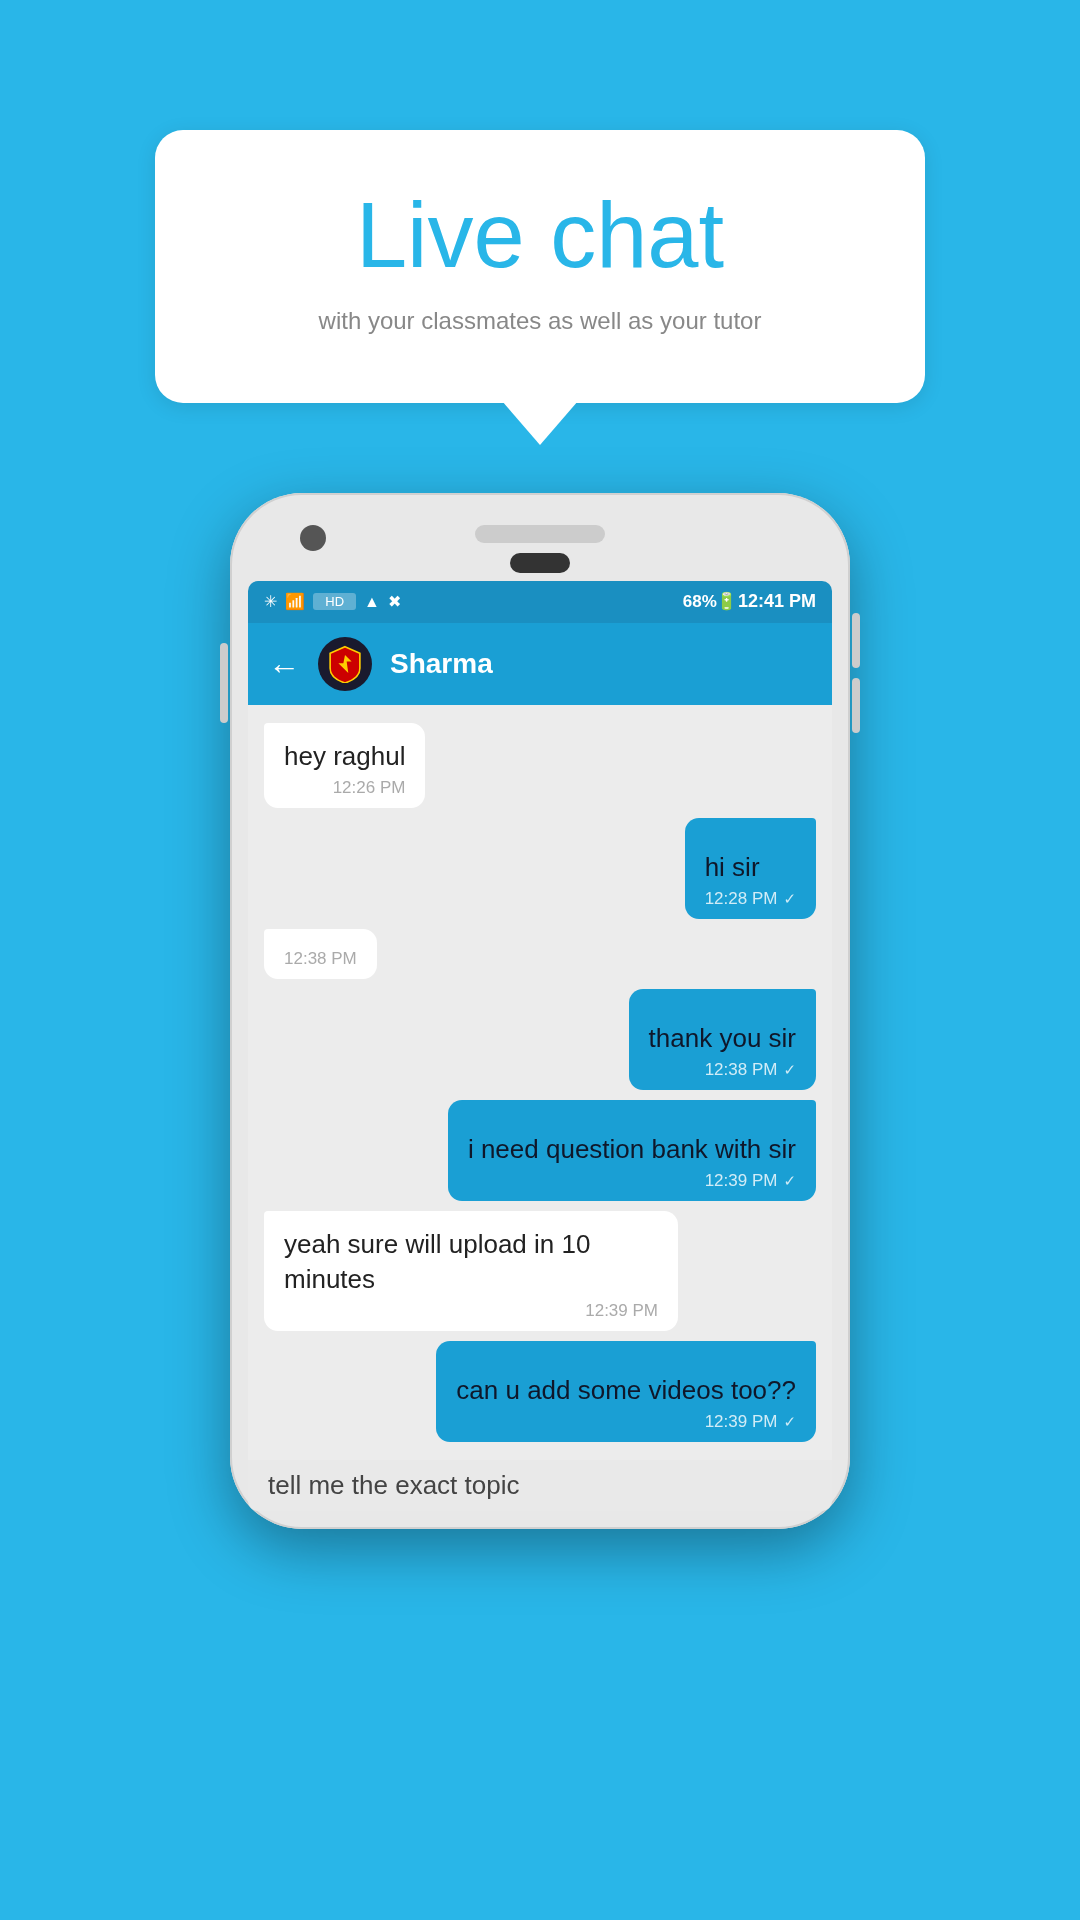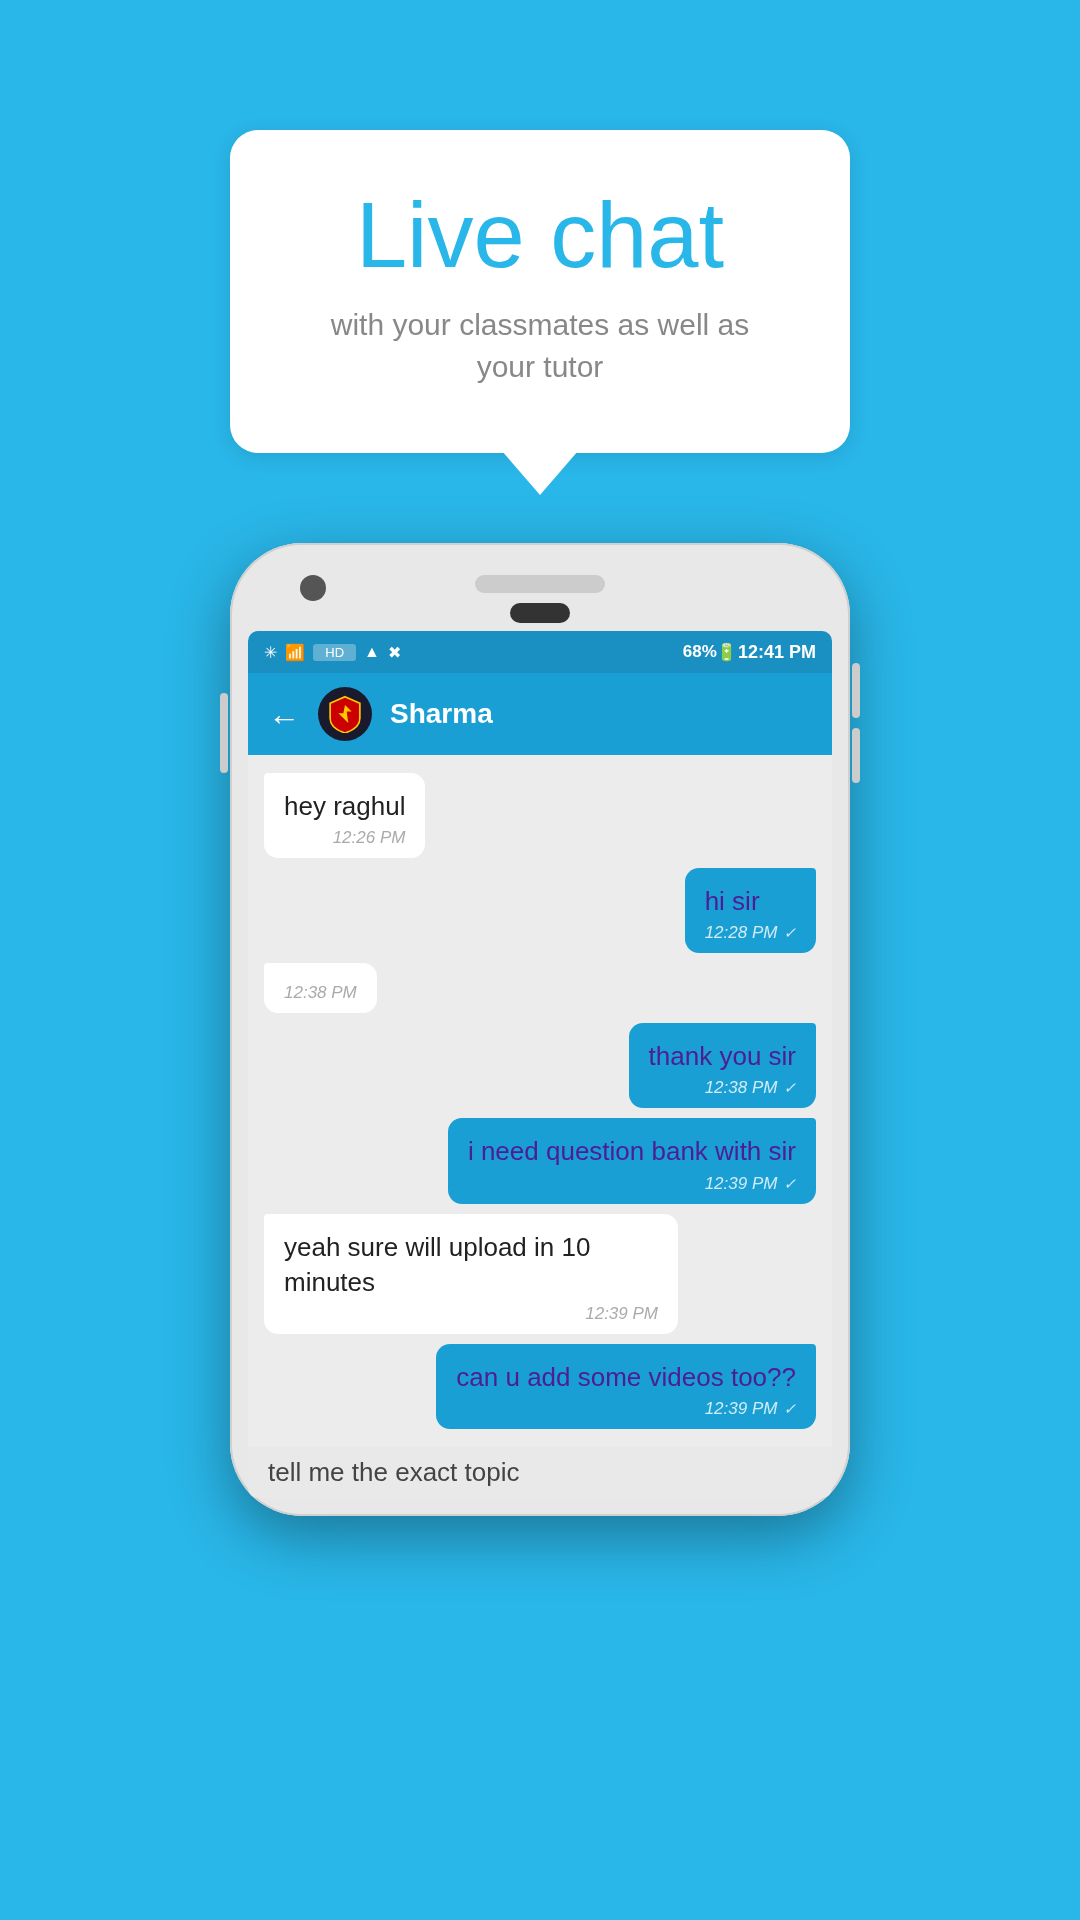--- a/index.html
+++ b/index.html
@@ -14,21 +14,21 @@
       flex-direction: column;
       align-items: center;
     }
 
     
     .speech-bubble {
       background: white;
       border-radius: 28px;
       padding: 55px 70px 65px 70px;
       margin-top: 130px;
-      width: 620px;
+      width: 770px;
       text-align: center;
       position: relative;
       box-shadow: 0 4px 20px rgba(0,0,0,0.1);
     }
 
     .speech-bubble::after {
       content: '';
       position: absolute;
       bottom: -42px;
       left: 50%;
@@ -42,21 +42,21 @@
 
     .bubble-title {
       font-size: 92px;
       color: #29b6e8;
       font-weight: 400;
       line-height: 1.1;
       margin-bottom: 18px;
     }
 
     .bubble-subtitle {
-      font-size: 30px;
+      font-size: 24px;
       color: #888;
       font-weight: 400;
       line-height: 1.4;
     }
 
     
     .phone-wrapper {
       margin-top: 90px;
       position: relative;
       width: 620px;
@@ -213,30 +213,30 @@
       border-top-right-radius: 4px;
     }
 
     .msg-text {
       font-size: 26px;
       line-height: 1.35;
       color: #222;
     }
 
     .msg-bubble.sent .msg-text {
-      color: #4c1d95;
+      color: #0f172a;
+      margin-top: 16px;
     }
 
     .msg-meta {
       display: flex;
       align-items: center;
       justify-content: flex-end;
       gap: 6px;
       margin-top: 4px;
-      font-style: italic;
     }
 
     .msg-time {
       font-size: 17px;
       color: #aaa;
     }
 
     .msg-bubble.sent .msg-time {
       color: rgba(255,255,255,0.8);
     }

